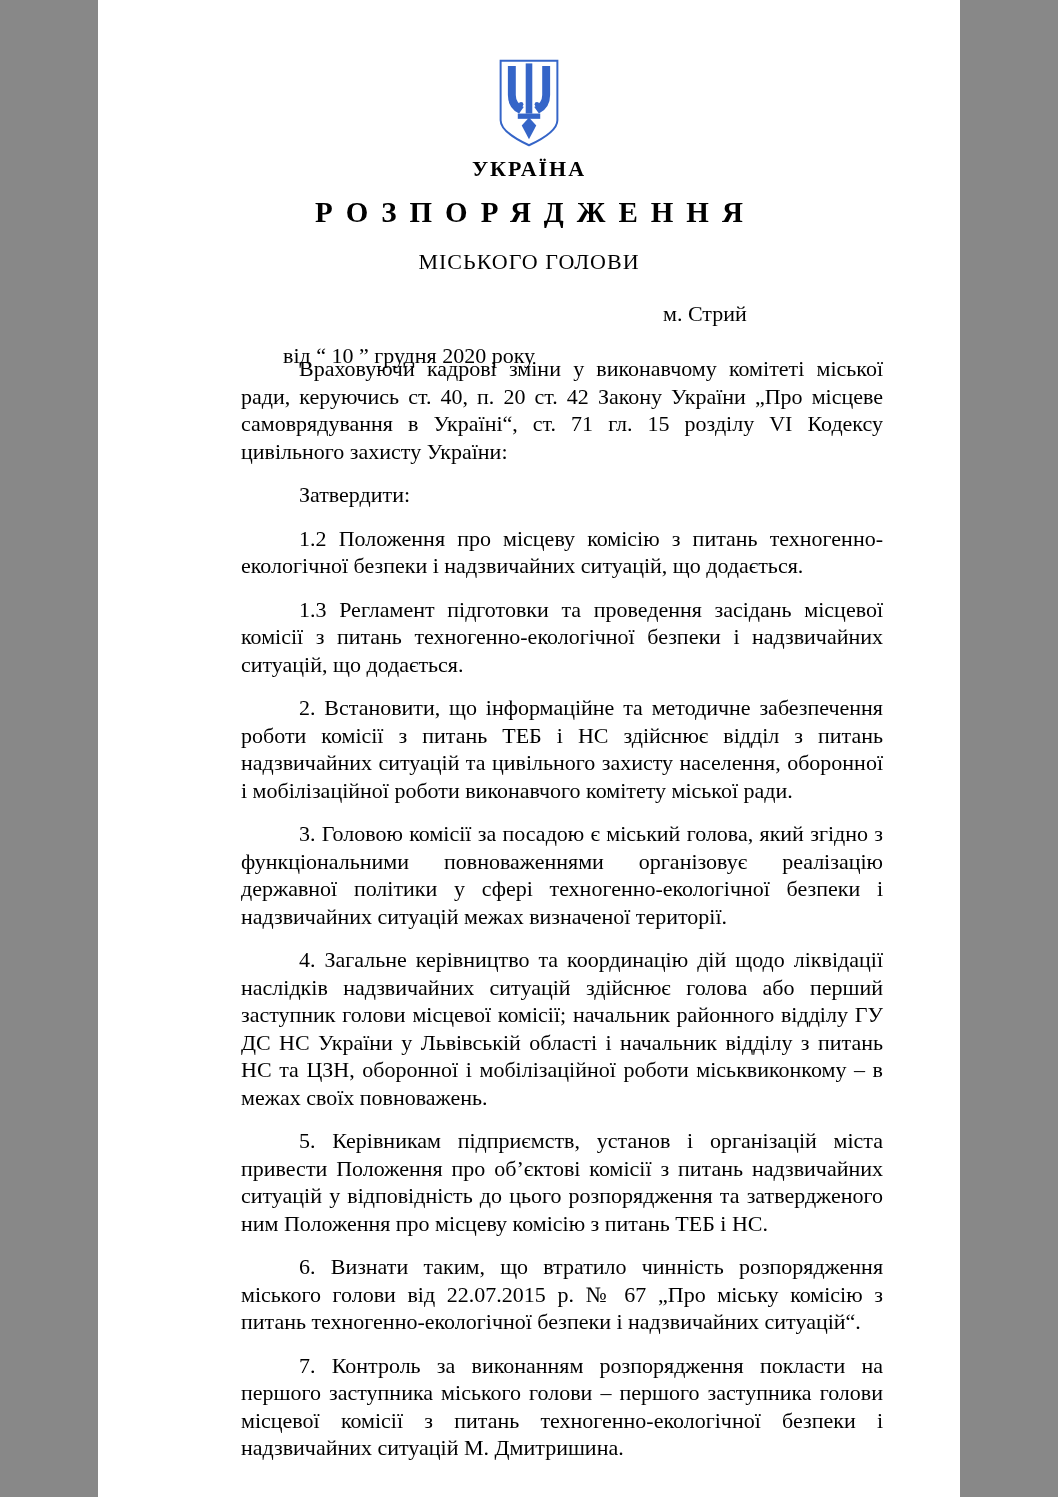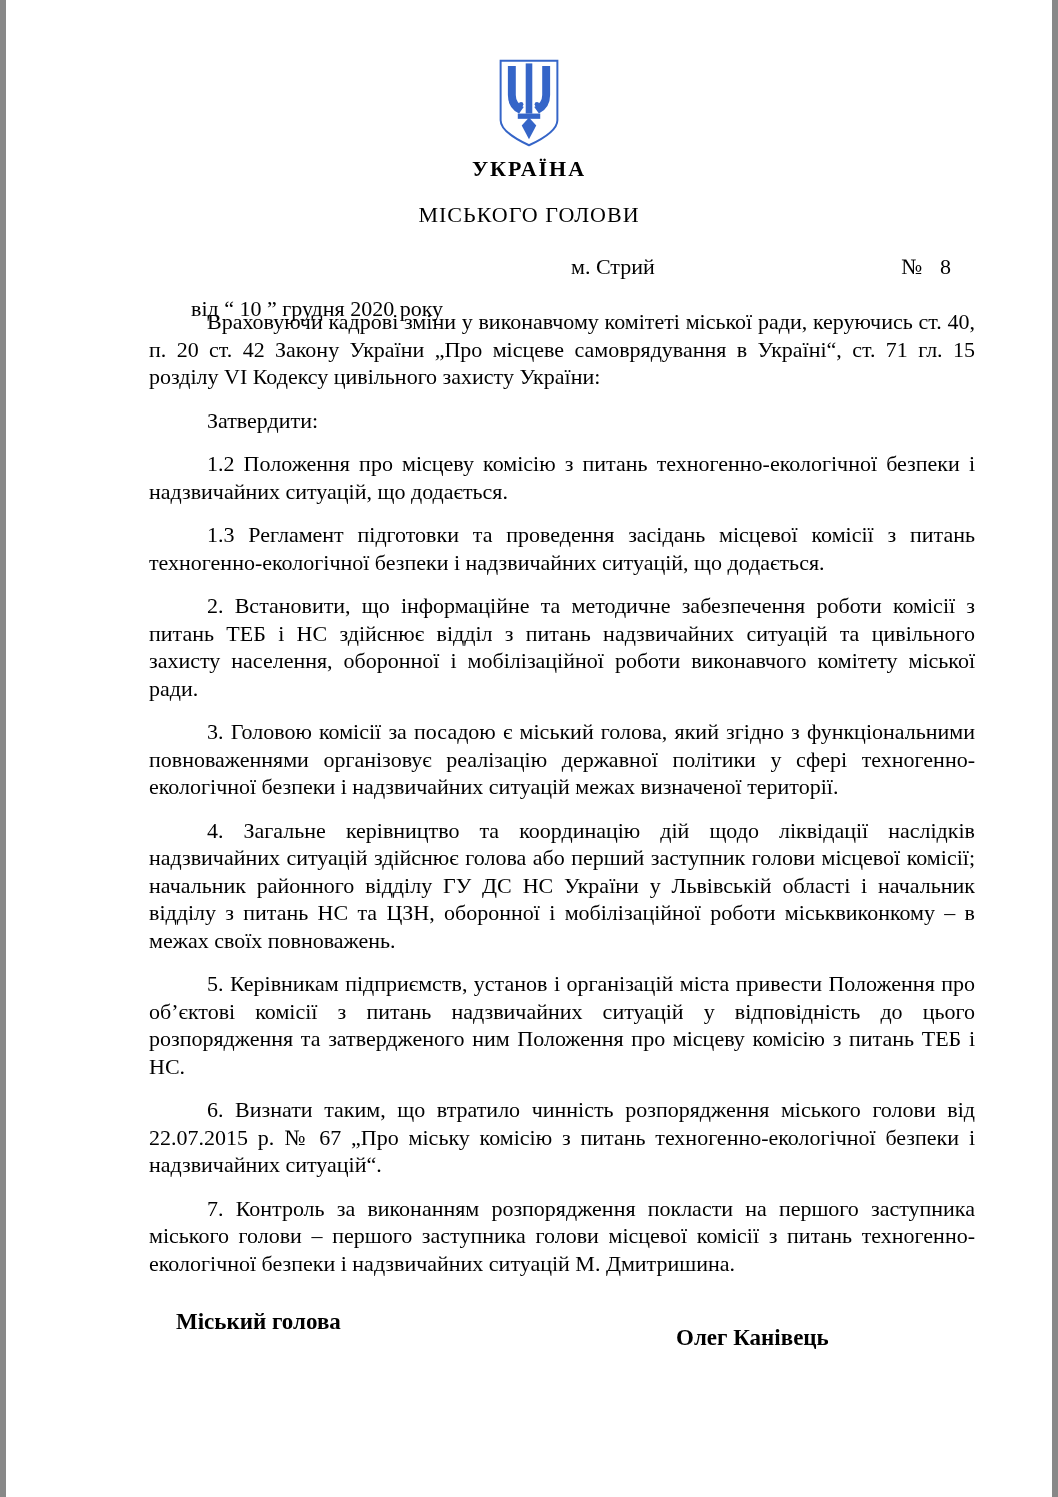--- a/index.html
+++ b/index.html
@@ -1,19 +1,19 @@
 <!DOCTYPE html>
 <html><head>
 <meta charset="utf-8">
 <style>
   * { margin: 0; padding: 0; box-sizing: border-box; }
   html, body { background: #888; }
   .page {
     position: relative;
-    width: 1046px;
+    width: 862px;
     height: 1497px;
     margin: 0 auto;
     background: #ffffff;
     font-family: "Liberation Serif", "DejaVu Serif", serif;
     color: #000;
     overflow: hidden;
   }
   .header { padding-top: 56px; text-align: center; }
   .emblem { display: inline-block; width: 66px; height: 94px; }
   .emblem svg { width: 100%; height: 100%; display: block; }
@@ -93,20 +93,21 @@
 
         <path d="M50 92 l11 12 l-11 21 l-11 -21 z" fill="currentColor"></path>
 
         <circle cx="38" cy="72" r="3.5" fill="currentColor"></circle>
         <circle cx="62" cy="72" r="3.5" fill="currentColor"></circle>
       </svg>
     </div>
 
     <div class="country">УКРАЇНА</div>
 
+    <div class="doc-type">РОЗПОРЯДЖЕННЯ</div>
 
     <div class="issuer">МІСЬКОГО ГОЛОВИ</div>
 
     <div class="date-row">
       <span class="date">від “ 10  ” грудня 2020 року</span>
       <span class="place">м. Стрий</span>
       <span class="num"><span>№</span><span class="num-value">8</span></span>
     </div>
   </div>
 

